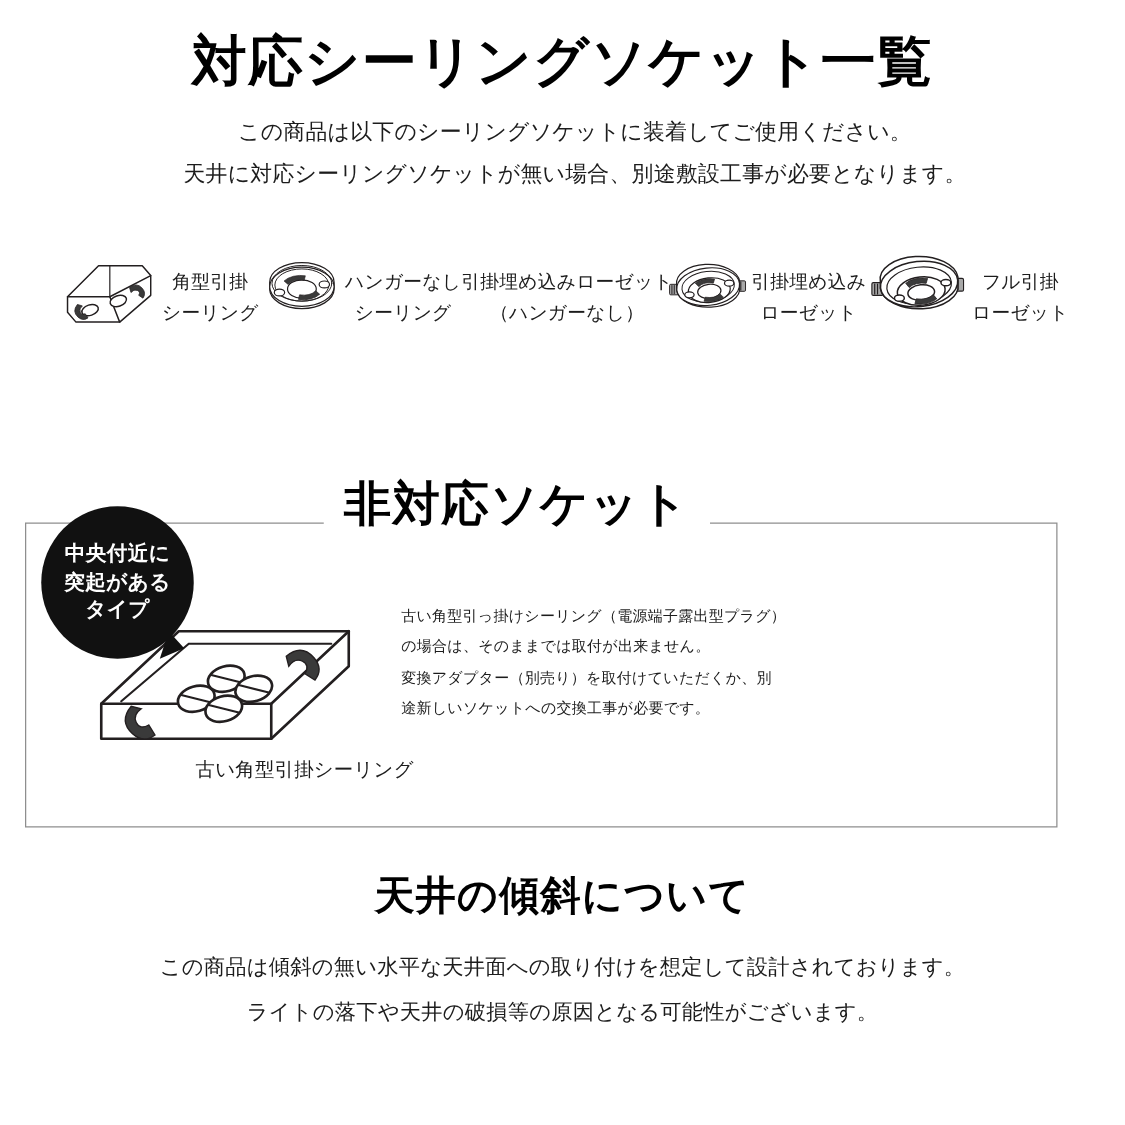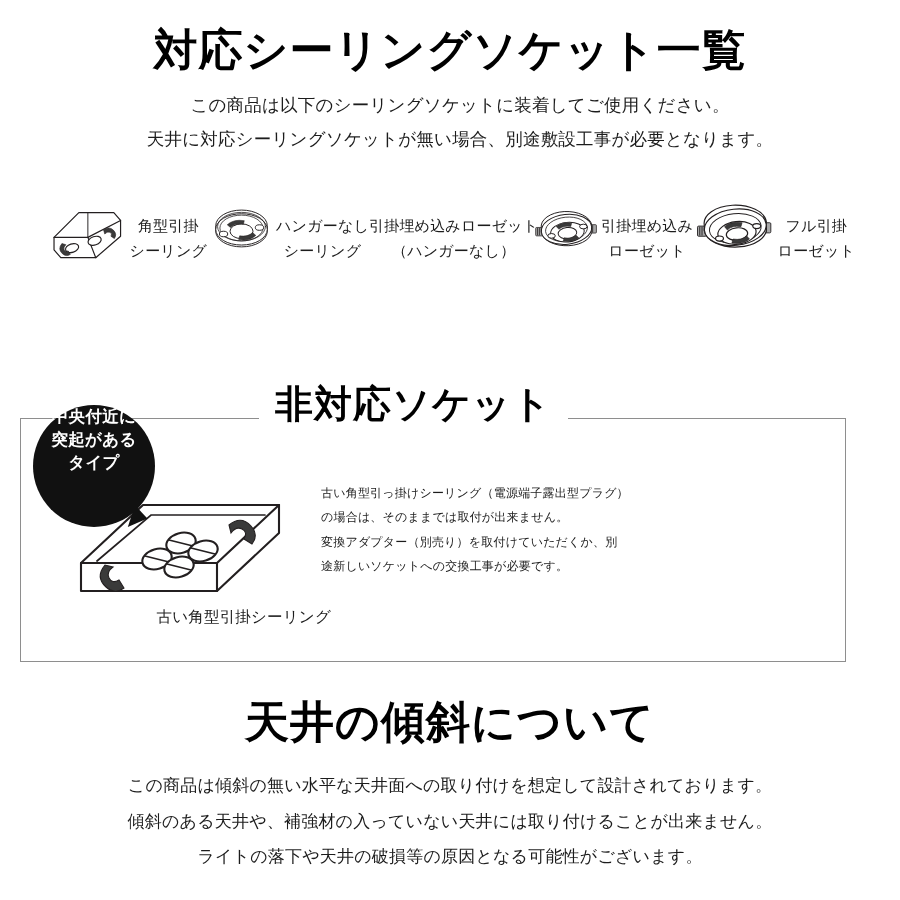--- a/index.html
+++ b/index.html
@@ -105,21 +105,21 @@
     position: absolute;
     left: 12px;
     top: -14px;
     width: 122px;
     height: 122px;
     border-radius: 50%;
     background: #111111;
     color: #ffffff;
     display: flex;
     flex-direction: column;
-    justify-content: flex-start;
+    justify-content: center;
     align-items: center;
     font-weight: 700;
     font-size: 16.5px;
     line-height: 1.38;
     text-align: center;
     letter-spacing: 0.3px;
     z-index: 4;
   }
   .badge-tail {
     position: absolute;
@@ -161,21 +161,21 @@
     font-size: 12px;
     line-height: 2.04;
     color: #1c1c1c;
     letter-spacing: 0.2px;
   }
 
   
   .sec3 { position: absolute; left: 0; top: 690px; width: 900px; }
   .h2 {
     text-align: center;
-    font-size: 44px;
+    font-size: 32px;
     font-weight: 700;
     line-height: 1;
     margin: 0;
     padding-top: 10px;
     letter-spacing: 1px;
     color: #000;
   }
   .sec3-body {
     text-align: center;
     font-size: 17px;
@@ -356,18 +356,17 @@
       <div>の場合は、そのままでは取付が出来ません。</div>
       <div>変換アダプター（別売り）を取付けていただくか、別</div>
       <div>途新しいソケットへの交換工事が必要です。</div>
     </div>
   </section>
 
   <section class="sec3">
     <h2 class="h2">天井の傾斜について</h2>
     <div class="sec3-body">
       <div>この商品は傾斜の無い水平な天井面への取り付けを想定して設計されております。</div>
-      <div>傾斜のある天井や、補強材の入っていない天井には取り付けることが出来ません。</div>
       <div>ライトの落下や天井の破損等の原因となる可能性がございます。</div>
     </div>
   </section>
 
 </div>
 
 </body></html>

